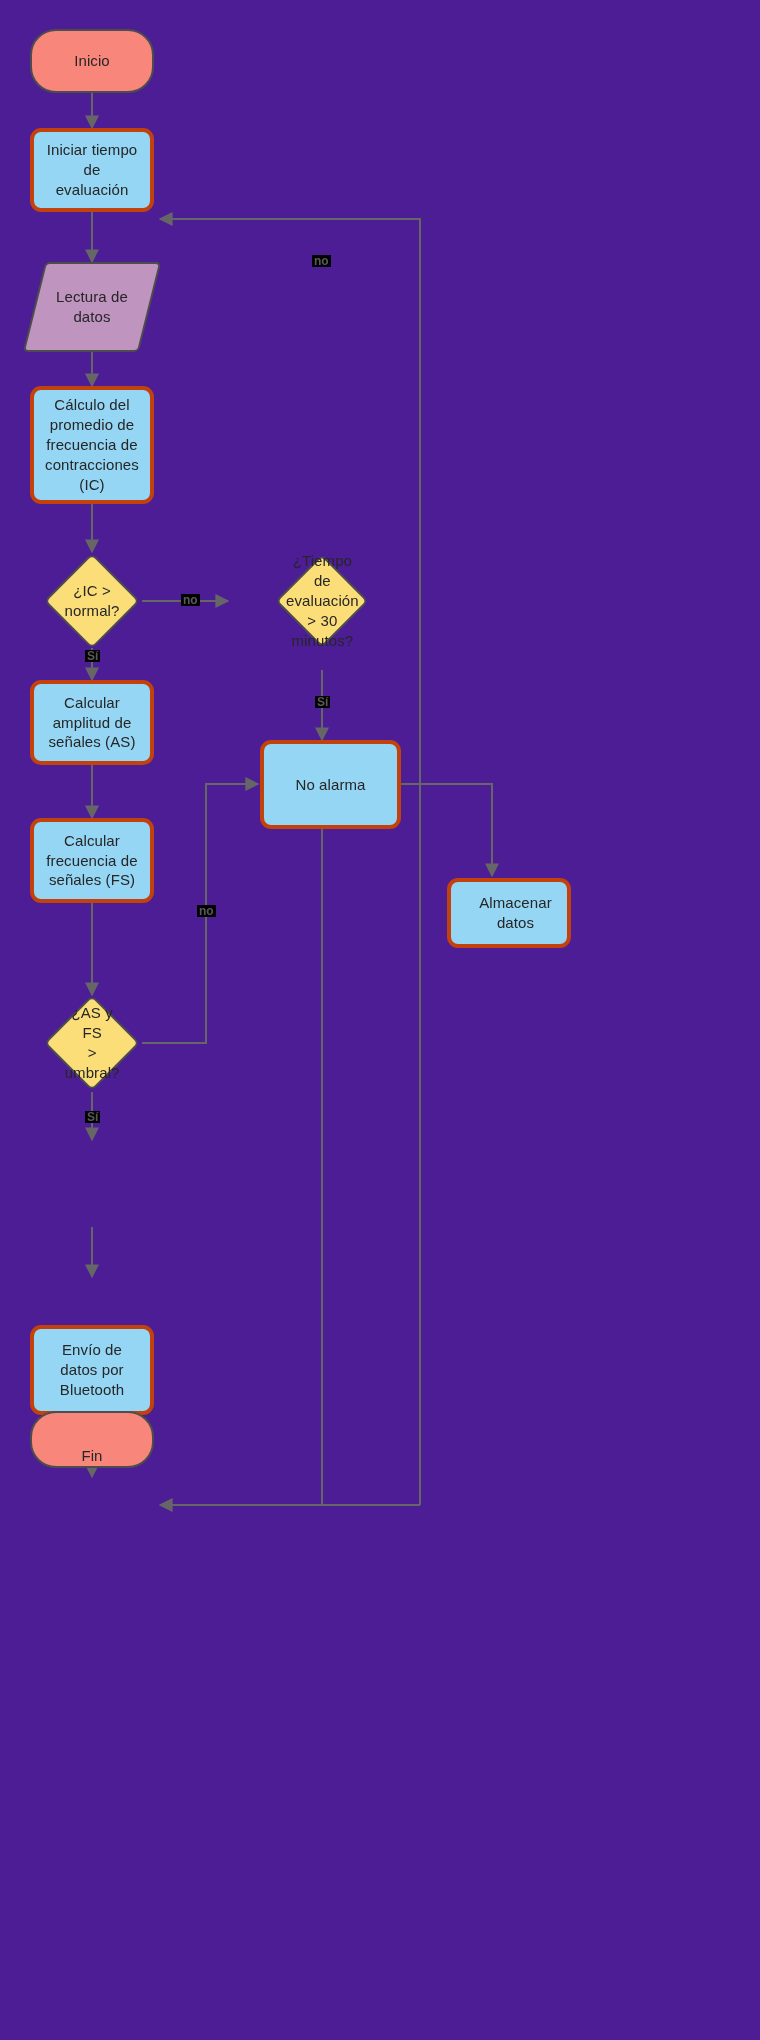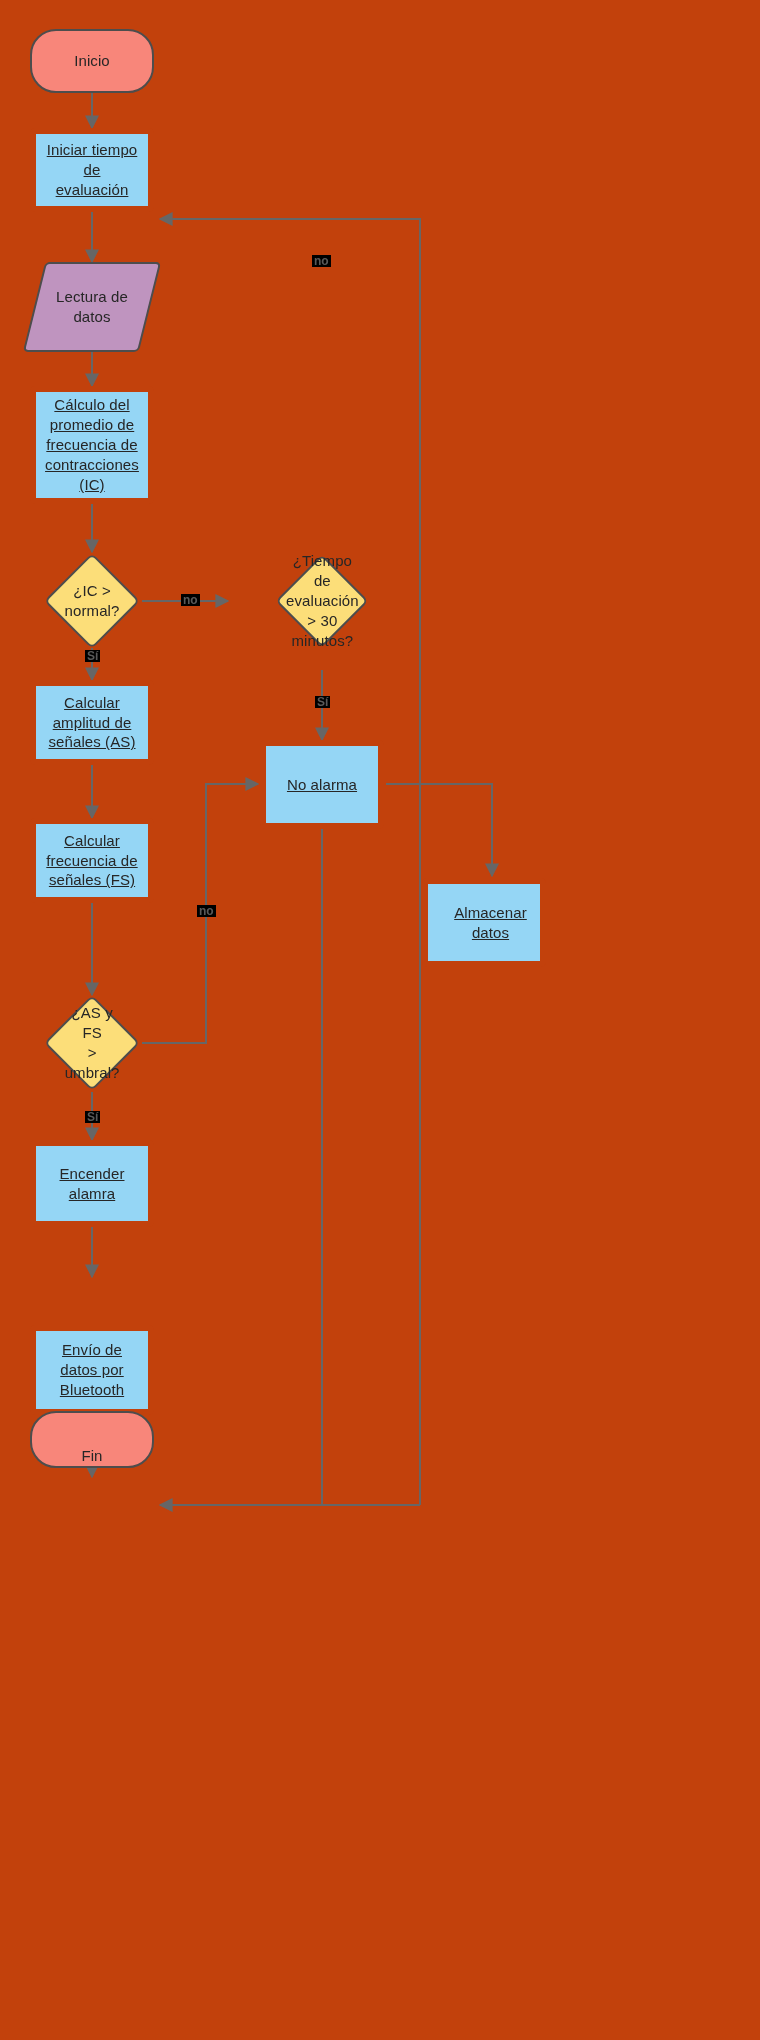--- a/index.html
+++ b/index.html
@@ -4,21 +4,21 @@
 <style>
   html, body {
     margin: 0;
     padding: 0;
     background: #000000;
   }
   #canvas {
     position: relative;
     width: 760px;
     height: 2040px;
-    background: #c2410c;
+    background: #4c1d95;
     font-family: "Liberation Sans", sans-serif;
     overflow: hidden;
   }
   #edges {
     position: absolute;
     left: 0; top: 0;
     width: 760px;
     height: 2040px;
     pointer-events: none;
   }
@@ -41,23 +41,22 @@
   }
   
   .n-terminator {
     background: #F8867A;
     border: 2px solid #4D4D4D;
     border-radius: 26px;
   }
   
   .n-process {
     background: #95D6F5;
-    border: 6px solid #c2410c;
-    border-radius: 5px;
-    text-decoration: underline;
+    border: 4px solid #c2410c;
+    border-radius: 11px;
   }
   
   .n-io {
     background: #BF94BF;
     border: 2px solid #4D4D4D;
     border-radius: 5px;
     transform: skewX(-14deg);
   }
   .n-io .lbl {
     transform: skewX(14deg);
@@ -183,33 +182,29 @@
     <span class="lbl">Calcular
 frecuencia de
 señales (FS)</span>
   </div>
 
   <div class="node n-decision" style="left:58px; top:1009px; width:68px; height:68px;">
     <span class="inner">¿AS y FS
 &gt; umbral?</span>
   </div>
 
-  <div class="node n-process" style="left:260px; top:740px; width:124px; height:89px;">
+  <div class="node n-process" style="left:260px; top:740px; width:141px; height:89px;">
     <span class="lbl">No alarma</span>
   </div>
 
-  <div class="node n-process" style="left:422px; top:878px; width:124px; height:89px;padding-left:13px;">
+  <div class="node n-process" style="left:447px; top:878px; width:124px; height:70px;padding-left:13px;">
     <span class="lbl">Almacenar
 datos</span>
   </div>
 
-  <div class="node n-process" style="left:30px; top:1140px; width:124px; height:87px;">
-    <span class="lbl">Encender
-alamra</span>
-  </div>
 
   <div class="node n-process" style="left:30px; top:1277px; width:124px; height:90px;margin-top:48px;">
     <span class="lbl">Envío de
 datos por
 Bluetooth</span>
   </div>
 
   <div class="node n-terminator" style="left:30px; top:1411px; width:124px; height:57px;align-items:flex-end;">
     <span class="lbl">Fin</span>
   </div>

